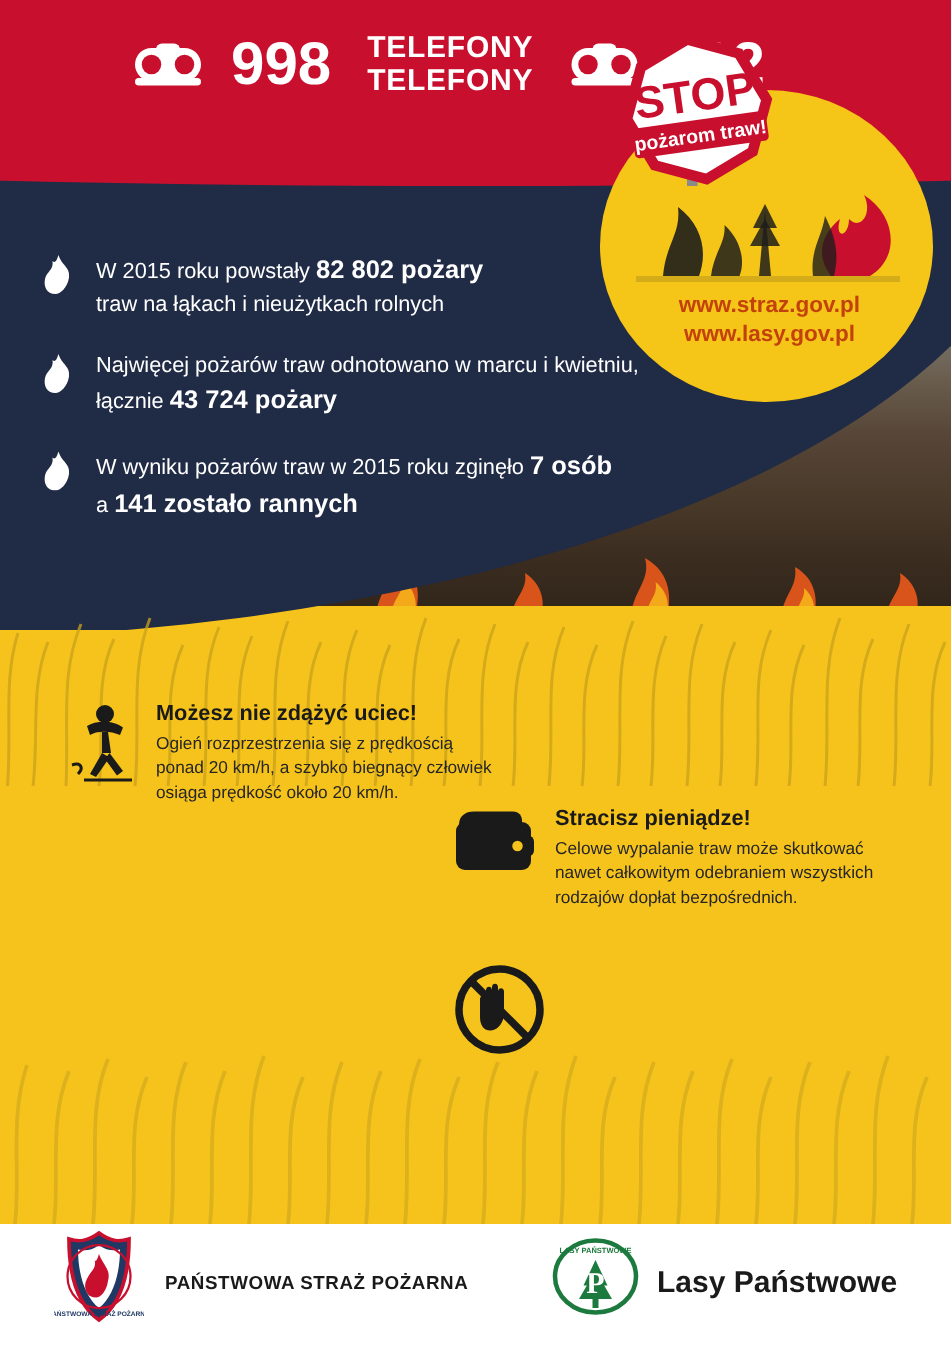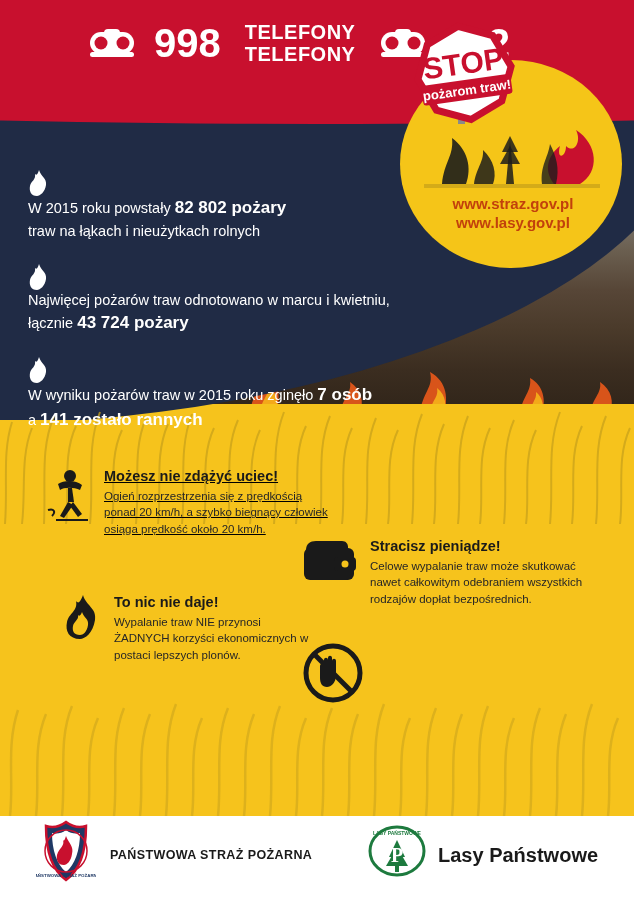--- a/index.html
+++ b/index.html
@@ -92,21 +92,21 @@
     position:absolute; left:-60px; top:88px; width:760px; height:14px;
     background:#c8102e; border-radius: 0 0 100% 0;
   }
 
   
   .bullets {
     position: absolute; left: 28px; top: 168px;
     width: 400px; z-index: 9;
     color: #ffffff;
   }
-  .bullet { display: flex; margin-bottom: 20px; flex-direction: column; }
+  .bullet { display: flex; margin-bottom: 20px; }
   .flame-ico { width: 26px; flex: 0 0 26px; margin-right: 10px; padding-top: 2px; }
   .flame-ico svg { width: 22px; height: 26px; display:block; }
   .btxt { font-size: 14.5px; line-height: 1.45; }
   .btxt b { font-size: 17px; font-weight: bold; }
 
   
   .circle {
     position: absolute; right: 12px; top: 60px;
     width: 222px; height: 208px;
     background: #f5c518;
@@ -139,21 +139,21 @@
     position:absolute; left:0; top:690px; width:634px; height:126px; z-index:5;
   }
 
   
   .tips { position:absolute; left:0; top:460px; width:634px; height:330px; z-index:8; }
   .tip { position:absolute; display:flex; }
   .tip .ic { flex:0 0 auto; margin-right: 12px; }
   .tip h3 { font-size: 14.5px; font-weight: bold; color:#1a1a1a; margin-bottom: 4px; }
   .tip p { font-size: 11.5px; line-height: 1.42; color:#262626; }
 
-  .tip-1 { left: 46px; top: 8px;  width: 285px; text-decoration: underline; }
+  .tip-1 { left: 46px; top: 8px;  width: 285px; }
   .tip-2 { left: 302px; top: 78px; width: 300px; }
   .tip-3 { left: 62px; top: 134px; width: 255px; }
   .tip-4 { left: 302px; top: 182px; width: 300px; }
 
   
   .footer {
     position:absolute; left:0; bottom:0; width:634px; height:84px;
     background:#ffffff; z-index: 12;
     display:flex; align-items:center;
   }
@@ -412,32 +412,20 @@
           <rect x="32" y="19" width="22" height="14" rx="4" fill="#1a1a1a"></rect>
           <circle cx="43" cy="26" r="3.5" fill="#f6c31c"></circle>
         </svg>
       </span>
       <div>
         <h3>Stracisz pieniądze!</h3>
         <p>Celowe wypalanie traw może skutkować nawet całkowitym odebraniem wszystkich rodzajów dopłat bezpośrednich.</p>
       </div>
     </div>
 
-    <div class="tip tip-3">
-      <span class="ic">
-        <svg width="40" height="46" viewBox="0 0 40 46">
-          <path d="M21 1 C24 12 35 14 33 26 C31 39 23 45 18 45 C7 45 3 37 5 28 C7 19 16 17 14 7 C17 11 19 6 21 1 Z" fill="#1a1a1a"></path>
-          <path d="M20 18 C22 24 27 25 26 31 C25 38 21 41 18 41 C12 41 10 37 11 32 C12 27 17 26 16 21 C17 23 19 21 20 18 Z" fill="#f6c31c"></path>
-        </svg>
-      </span>
-      <div>
-        <h3>To nic nie daje!</h3>
-        <p>Wypalanie traw NIE przynosi ŻADNYCH korzyści ekonomicznych w postaci lepszych plonów.</p>
-      </div>
-    </div>
 
     <div class="tip tip-4">
       <span class="ic">
         <svg width="62" height="62" viewBox="0 0 62 62">
           <circle cx="31" cy="31" r="27" fill="none" stroke="#1a1a1a" stroke-width="5"></circle>
           <path d="M18 36 L18 24 C18 21 22 21 22 24 L22 30 L22 18 C22 15 26 15 26 18 L26 29 L26 16 C26 13 30 13 30 16 L30 29 L30 19 C30 16 34 16 34 19 L34 33 C34 41 29 45 25 45 C20 45 18 41 18 36 Z" fill="#1a1a1a"></path>
           <path d="M11 11 L51 51" stroke="#1a1a1a" stroke-width="5"></path>
         </svg>
       </span>
     </div>

